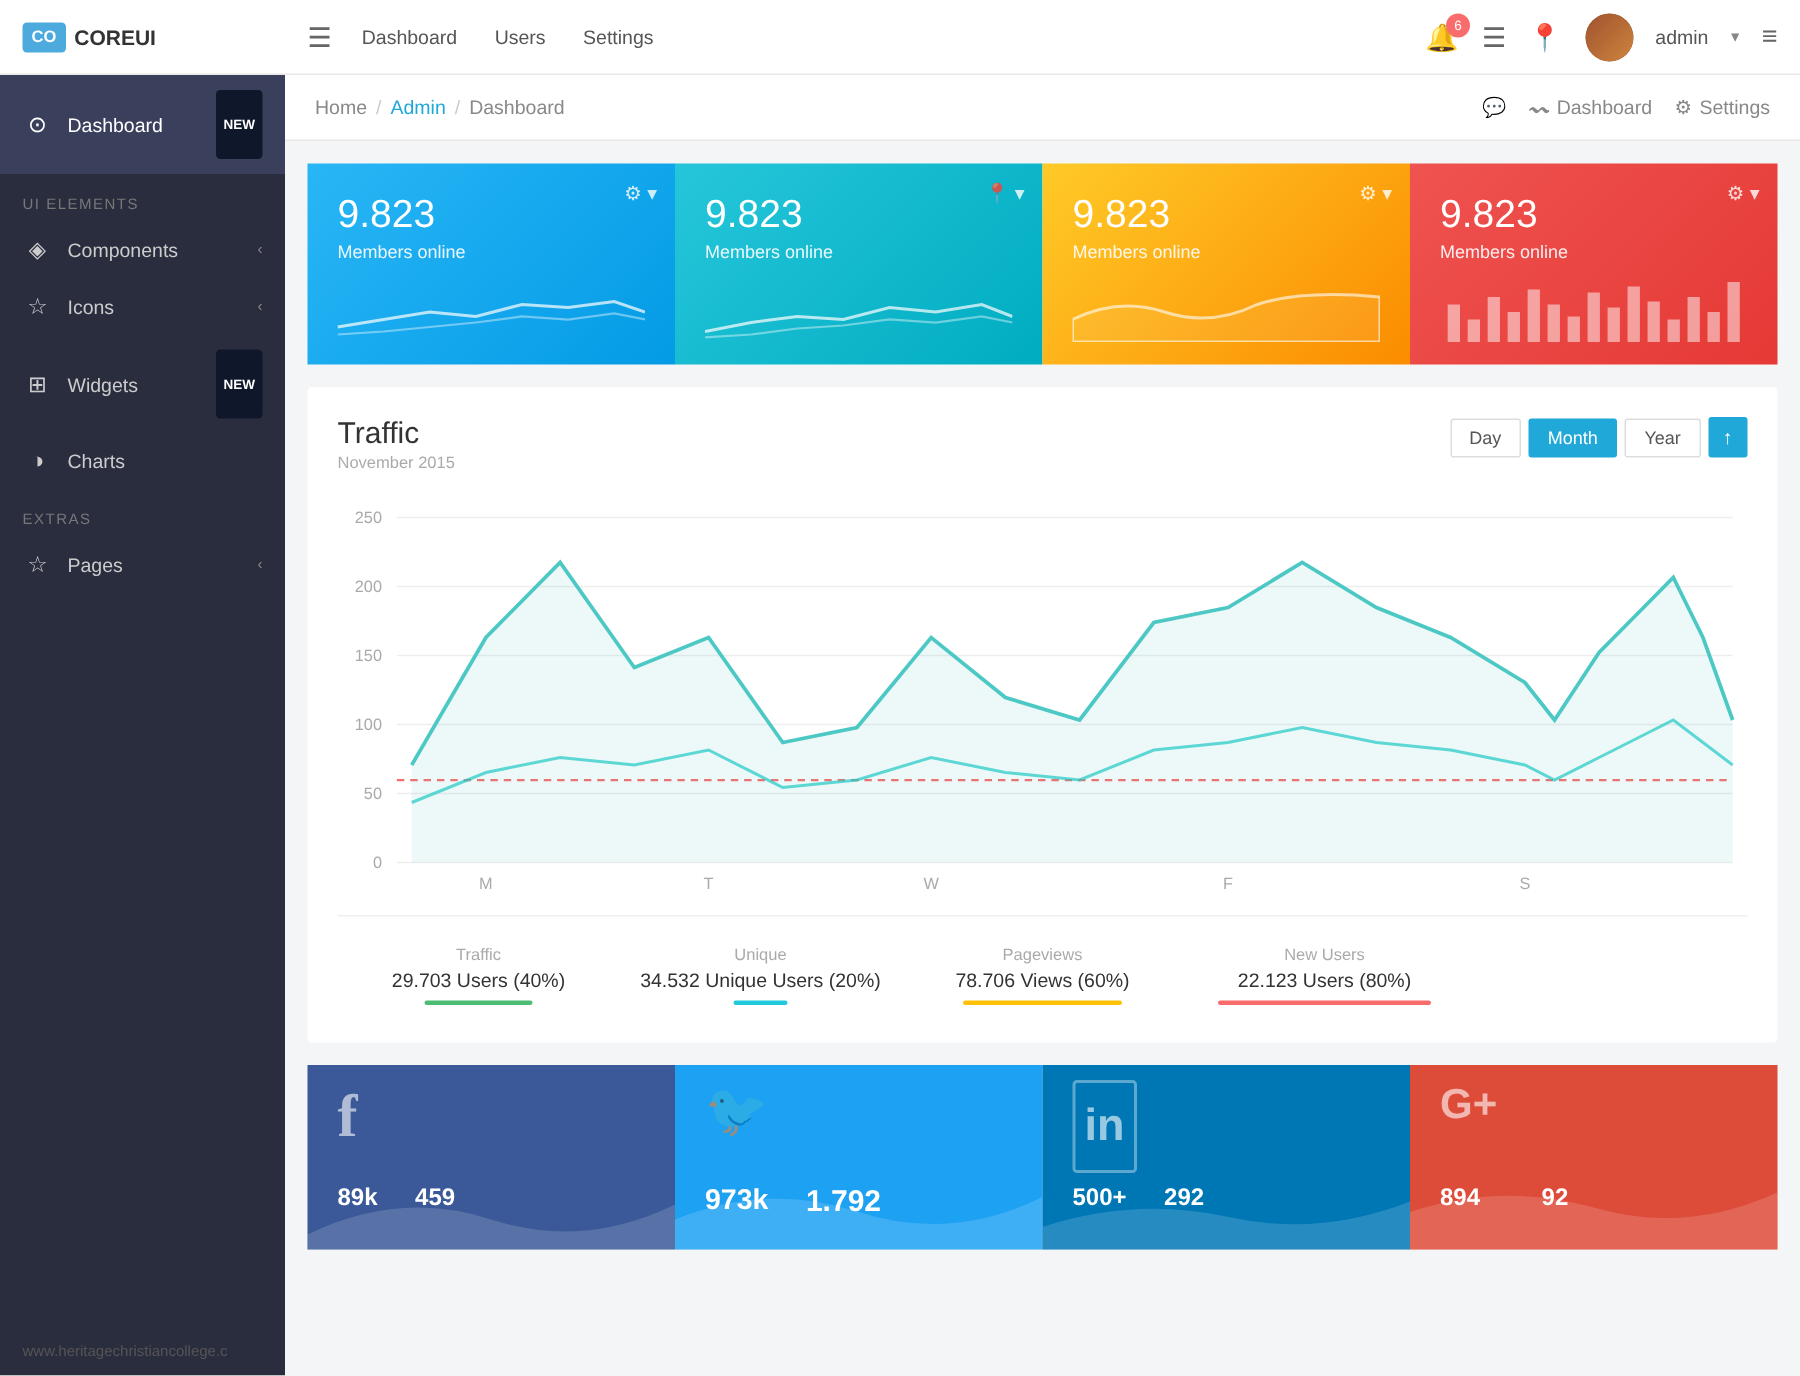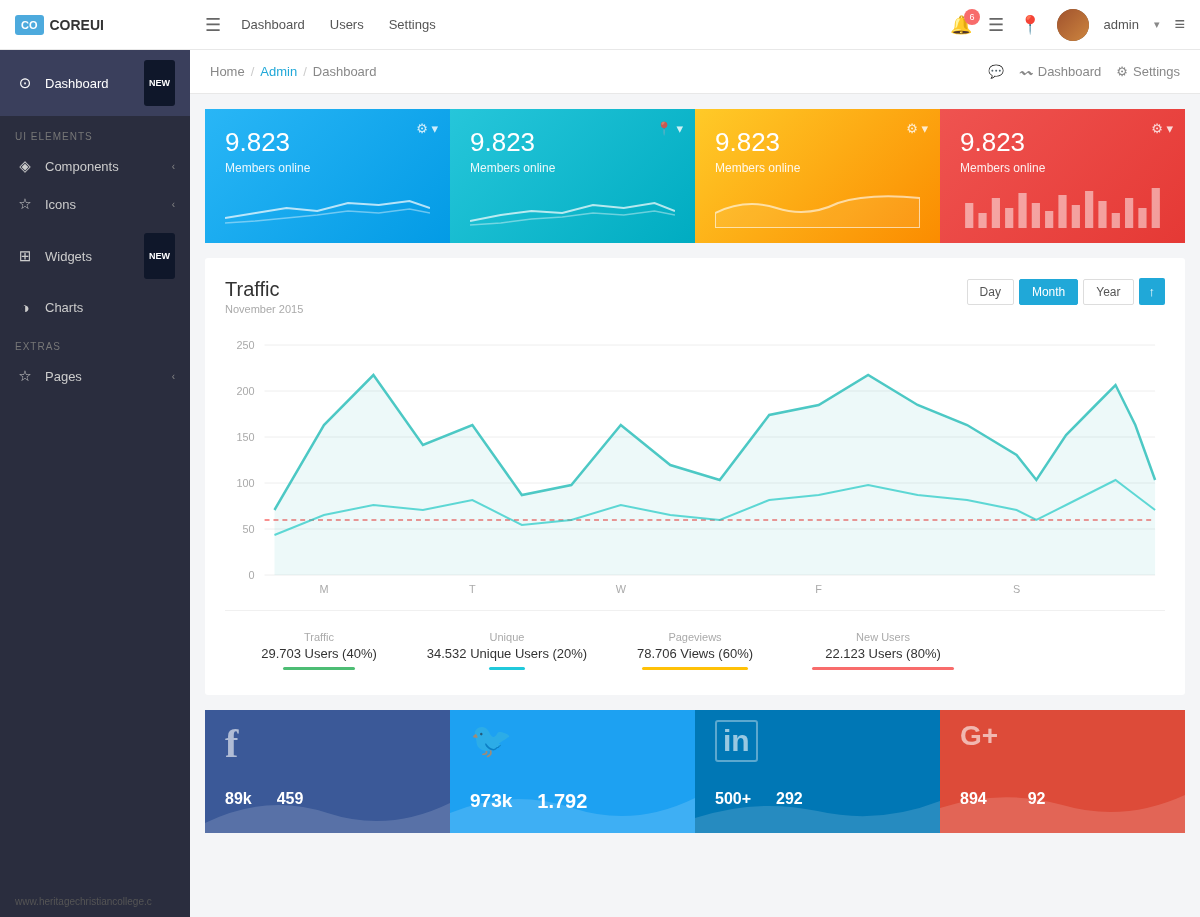--- a/index.html
+++ b/index.html
@@ -410,21 +410,21 @@
             <div>
               <div style="font-size:19px;font-weight:bold;color:#fff;">973k</div>
             </div>
             <div>
               <div style="font-size:20px;font-weight:bold;color:#fff;">1.792</div>
             </div>
           </div>
         </div>
 
         <div class="social-card social-card-li" style="min-height:100px; position:relative;">
-          <div style="font-size:30px; font-weight:900; opacity:0.6; font-family:sans-serif; position:absolute; top:10px; left:20px; border:2px solid rgba(255,255,255,0.6); padding:2px 6px; border-radius:3px;">in</div>
+          <div style="font-size:30px; font-weight:900; opacity:0.6; font-family:sans-serif; position:absolute; top:10px; left:20px; border:2px solid rgba(255,255,255,0.6); padding:12px 6px; border-radius:3px;">in</div>
           <svg style="position:absolute;bottom:0;left:0;right:0;width:100%;height:50px;" viewBox="0 0 200 50" preserveAspectRatio="none">
             <path d="M0,35 Q50,15 100,28 Q150,42 200,18 L200,50 L0,50 Z" fill="rgba(255,255,255,0.15)"></path>
           </svg>
           <div style="display:flex;gap:25px;position:relative;z-index:1;margin-top:60px;">
             <div>
               <div style="font-size:16px;font-weight:bold;color:#fff;">500+</div>
             </div>
             <div>
               <div style="font-size:16px;font-weight:bold;color:#fff;">292</div>
             </div>

